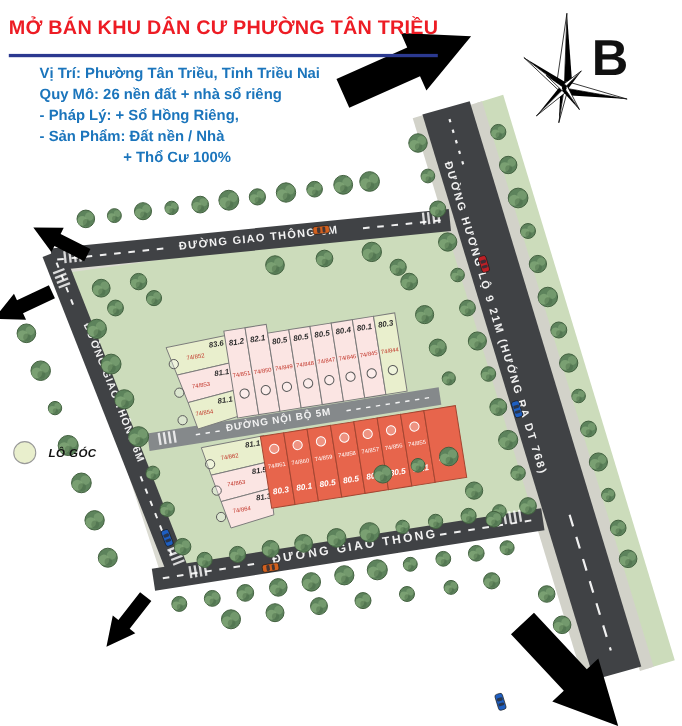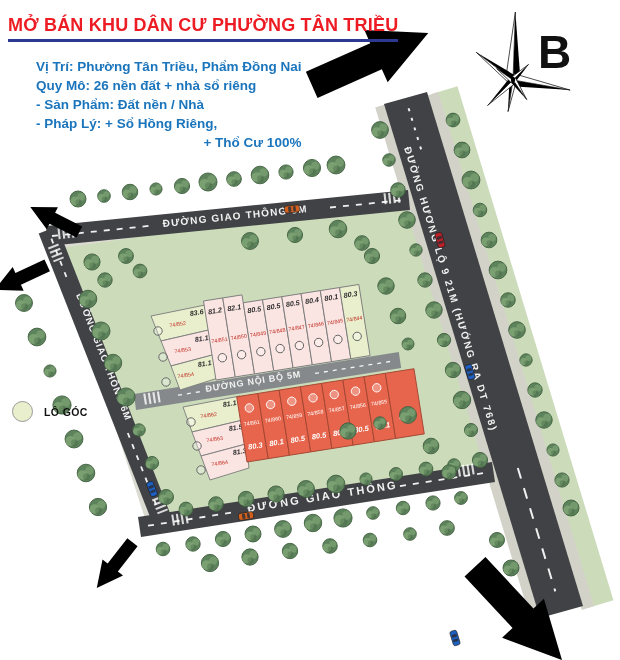--- a/index.html
+++ b/index.html
@@ -1,27 +1,27 @@
 <!DOCTYPE html>
 <html><head>
 <meta charset="utf-8">
 <style>
   html,body{margin:0;padding:0;background:#fff;}
   body{font-family:"Liberation Sans","DejaVu Sans",sans-serif;}
   .canvas{position:relative;width:620px;height:660px;overflow:hidden;background:#fff;}
   svg{position:absolute;left:0;top:0;}
   .hdr{position:absolute;left:0;top:0;}
   .title{position:absolute;top:15px;left:8px;font-size:18px;font-weight:bold;
-         color:#ed1c24;border-bottom:3px solid #2b3990;padding-bottom:3px;letter-spacing:.2px;white-space:nowrap;}
+         color:#ed1c24;border-bottom:3px solid #2b3990;padding-bottom:13px;letter-spacing:.2px;white-space:nowrap;}
   .info{position:absolute;top:57px;left:36px;font-size:13.5px;font-weight:bold;color:#1b75bc;line-height:19px;white-space:nowrap;}
-  .info .indent{padding-left:76px;text-align:right;}
+  .info .indent{padding-left:76px;}
   .legend{position:absolute;top:401px;left:12px;}
   .lrow{display:flex;align-items:center;height:21px;margin-bottom:4px;}
   .sw{width:21px;height:21px;border-radius:50%;border:1px solid #999;box-sizing:border-box;flex:0 0 auto;}
-  .lbl{margin-left:11px;font-size:10.5px;font-weight:bold;color:#111;letter-spacing:.4px;white-space:nowrap;}
+  .lbl{margin-left:11px;font-size:10.5px;font-style:italic;font-weight:bold;color:#111;letter-spacing:.4px;white-space:nowrap;}
 </style>
 </head>
 <body>
 
 <div class="canvas">
   <svg id="map" width="620" height="660" viewBox="0 0 620 660">
       <g>
         <polygon points="60,244 406,196 494,468 152,527" fill="#ccdcbb" stroke="#dbdbd2" stroke-width="8" stroke-linejoin="round"></polygon>
         <line x1="445" y1="90" x2="601" y2="604" stroke="#ccdcbb" stroke-width="26"></line>
         <line x1="432" y1="94" x2="588" y2="608" stroke="#d2d2c9" stroke-width="13"></line>
@@ -834,24 +834,24 @@
         <polygon points="496.61695911422015,68.52847127297908 513,80 514.8354445963233,77.37871345827523" fill="#000"></polygon>
         <polygon points="496.61695911422015,68.52847127297908 513,80 511.1645554036767,82.62128654172477" fill="#fff" stroke="#000" stroke-width="0.7"></polygon>
         <circle cx="513" cy="80" r="2.2" fill="#000"></circle>
         <text x="538" y="68" fill="#111" font-size="46" text-anchor="start" font-weight="bold">B</text>
       </g>
     </svg>
 
   <div class="hdr">
     <div class="title" style="color: rgb(237, 28, 36); border-bottom-color: rgb(43, 57, 144);">MỞ BÁN KHU DÂN CƯ PHƯỜNG TÂN TRIỀU</div>
     <div class="info" style="color: rgb(27, 117, 188);">
-      <div>Vị Trí: Phường Tân Triều, Phẩm Đồng Nai</div>
+      <div>Vị Trí: Phường Tân Triều, Tỉnh Triều Nai</div>
       <div>Quy Mô: 26 nền đất + nhà sổ riêng</div>
+      <div>- Pháp Lý: + Sổ Hồng Riêng,</div>
       <div>- Sản Phẩm: Đất nền / Nhà</div>
-      <div>- Pháp Lý: + Sổ Hồng Riêng,</div>
       <div class="indent">+ Thổ Cư 100%</div>
     </div>
   </div>
 
   <div class="legend">
     <div class="lrow">
       <span class="sw" style="background: rgb(233, 239, 205);"></span>
       <span class="lbl">LÔ GÓC</span>
     </div>
   </div>

